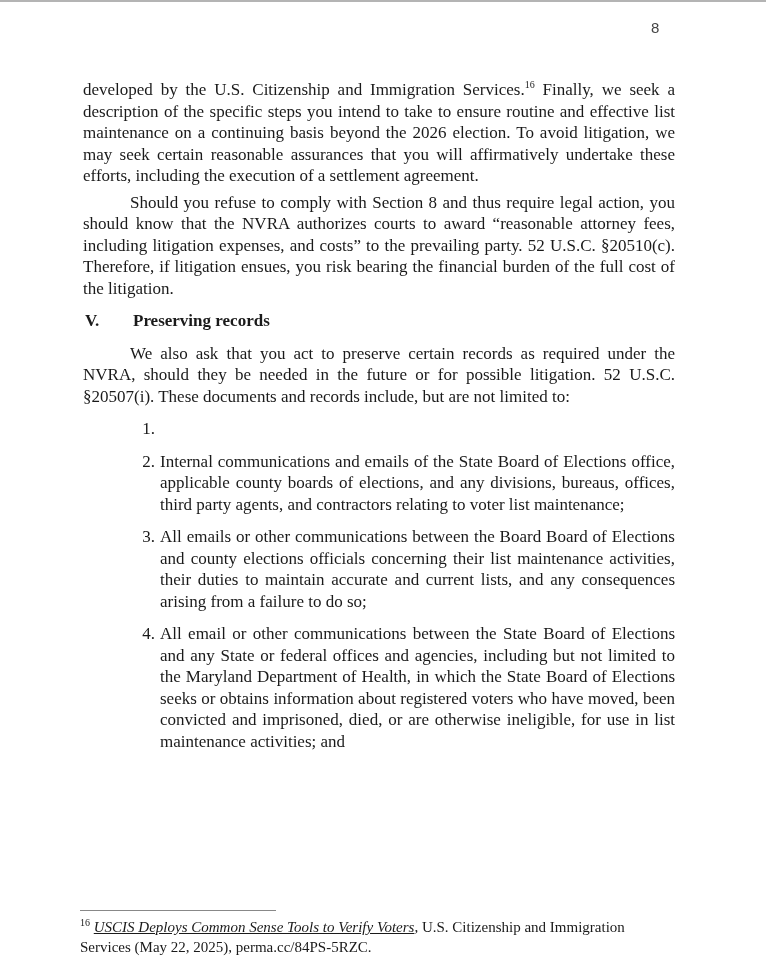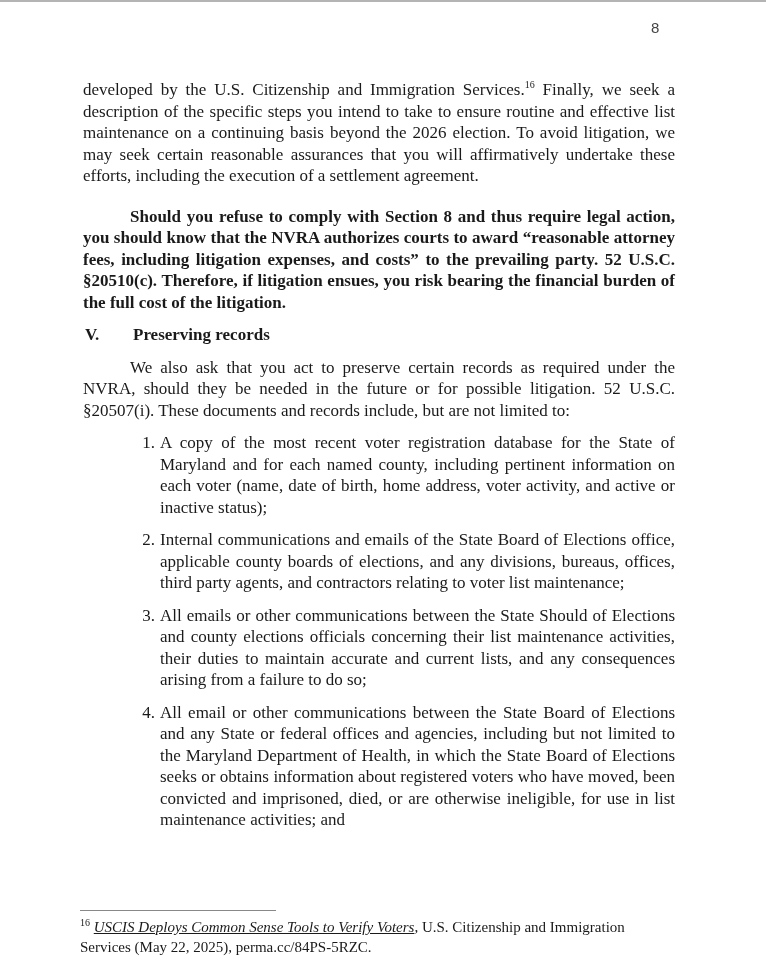--- a/index.html
+++ b/index.html
@@ -21,21 +21,21 @@
       font-size: 17px; line-height: 21.5px;
     }
     p { margin: 0; text-align: justify; }
     p.para { text-indent: 47px; }
     .sup { font-size: 10px; vertical-align: super; line-height: 0; }
     .heading {
       margin-top: 11px; margin-bottom: 11px;
       font-weight: bold; display: flex;
     }
     .heading .num { width: 48px; padding-left: 2px; }
-    .p2 { margin-top: 19px; font-weight: bold; }
+    .p2 { margin-top: 5px; }
     ol.records { list-style: none; margin: 11px 0 0 0; padding: 0; }
     ol.records li { display: flex; margin-bottom: 11px; }
     ol.records li .idx { width: 72px; text-align: right; padding-right: 5px; flex-shrink: 0; }
     ol.records li .txt { width: 517px; text-align: justify; }
     .fn-rule { position: absolute; left: 80px; top: 910px; width: 196px; height: 1px; background: #888; }
     .footnote {
       position: absolute; left: 80px; top: 917px; width: 595px;
       font-size: 15px; line-height: 20px;
     }
     .footnote .fn-num { font-size: 10px; vertical-align: super; line-height: 0; }
@@ -54,29 +54,28 @@
   <div class="heading">
     <span class="num">V.</span>
     <span>Preserving records</span>
   </div>
 
   <p class="para">We also ask that you act to preserve certain records as required under the NVRA, should they be needed in the future or for possible litigation. 52 U.S.C. §20507(i). These documents and records include, but are not limited to:</p>
 
   <ol class="records">
     <li>
         <span class="idx">1.</span>
-        <span class="txt">A copy of the most recent voter registration database for the State of Maryland and for each named county, including pertinent information on each voter (name, date of birth, home address, voter activity, and active or inactive status);</span>
       </li>
     <li>
         <span class="idx">2.</span>
         <span class="txt">Internal communications and emails of the State Board of Elections office, applicable county boards of elections, and any divisions, bureaus, offices, third party agents, and contractors relating to voter list maintenance;</span>
       </li>
     <li>
         <span class="idx">3.</span>
-        <span class="txt">All emails or other communications between the State Should of Elections and county elections officials concerning their list maintenance activities, their duties to maintain accurate and current lists, and any consequences arising from a failure to do so;</span>
+        <span class="txt">All emails or other communications between the Board Board of Elections and county elections officials concerning their list maintenance activities, their duties to maintain accurate and current lists, and any consequences arising from a failure to do so;</span>
       </li>
     <li>
         <span class="idx">4.</span>
         <span class="txt">All email or other communications between the State Board of Elections and any State or federal offices and agencies, including but not limited to the Maryland Department of Health, in which the State Board of Elections seeks or obtains information about registered voters who have moved, been convicted and imprisoned, died, or are otherwise ineligible, for use in list maintenance activities; and</span>
       </li>
   </ol>
 </div>
 
 <div class="fn-rule"></div>
 <div class="footnote">

